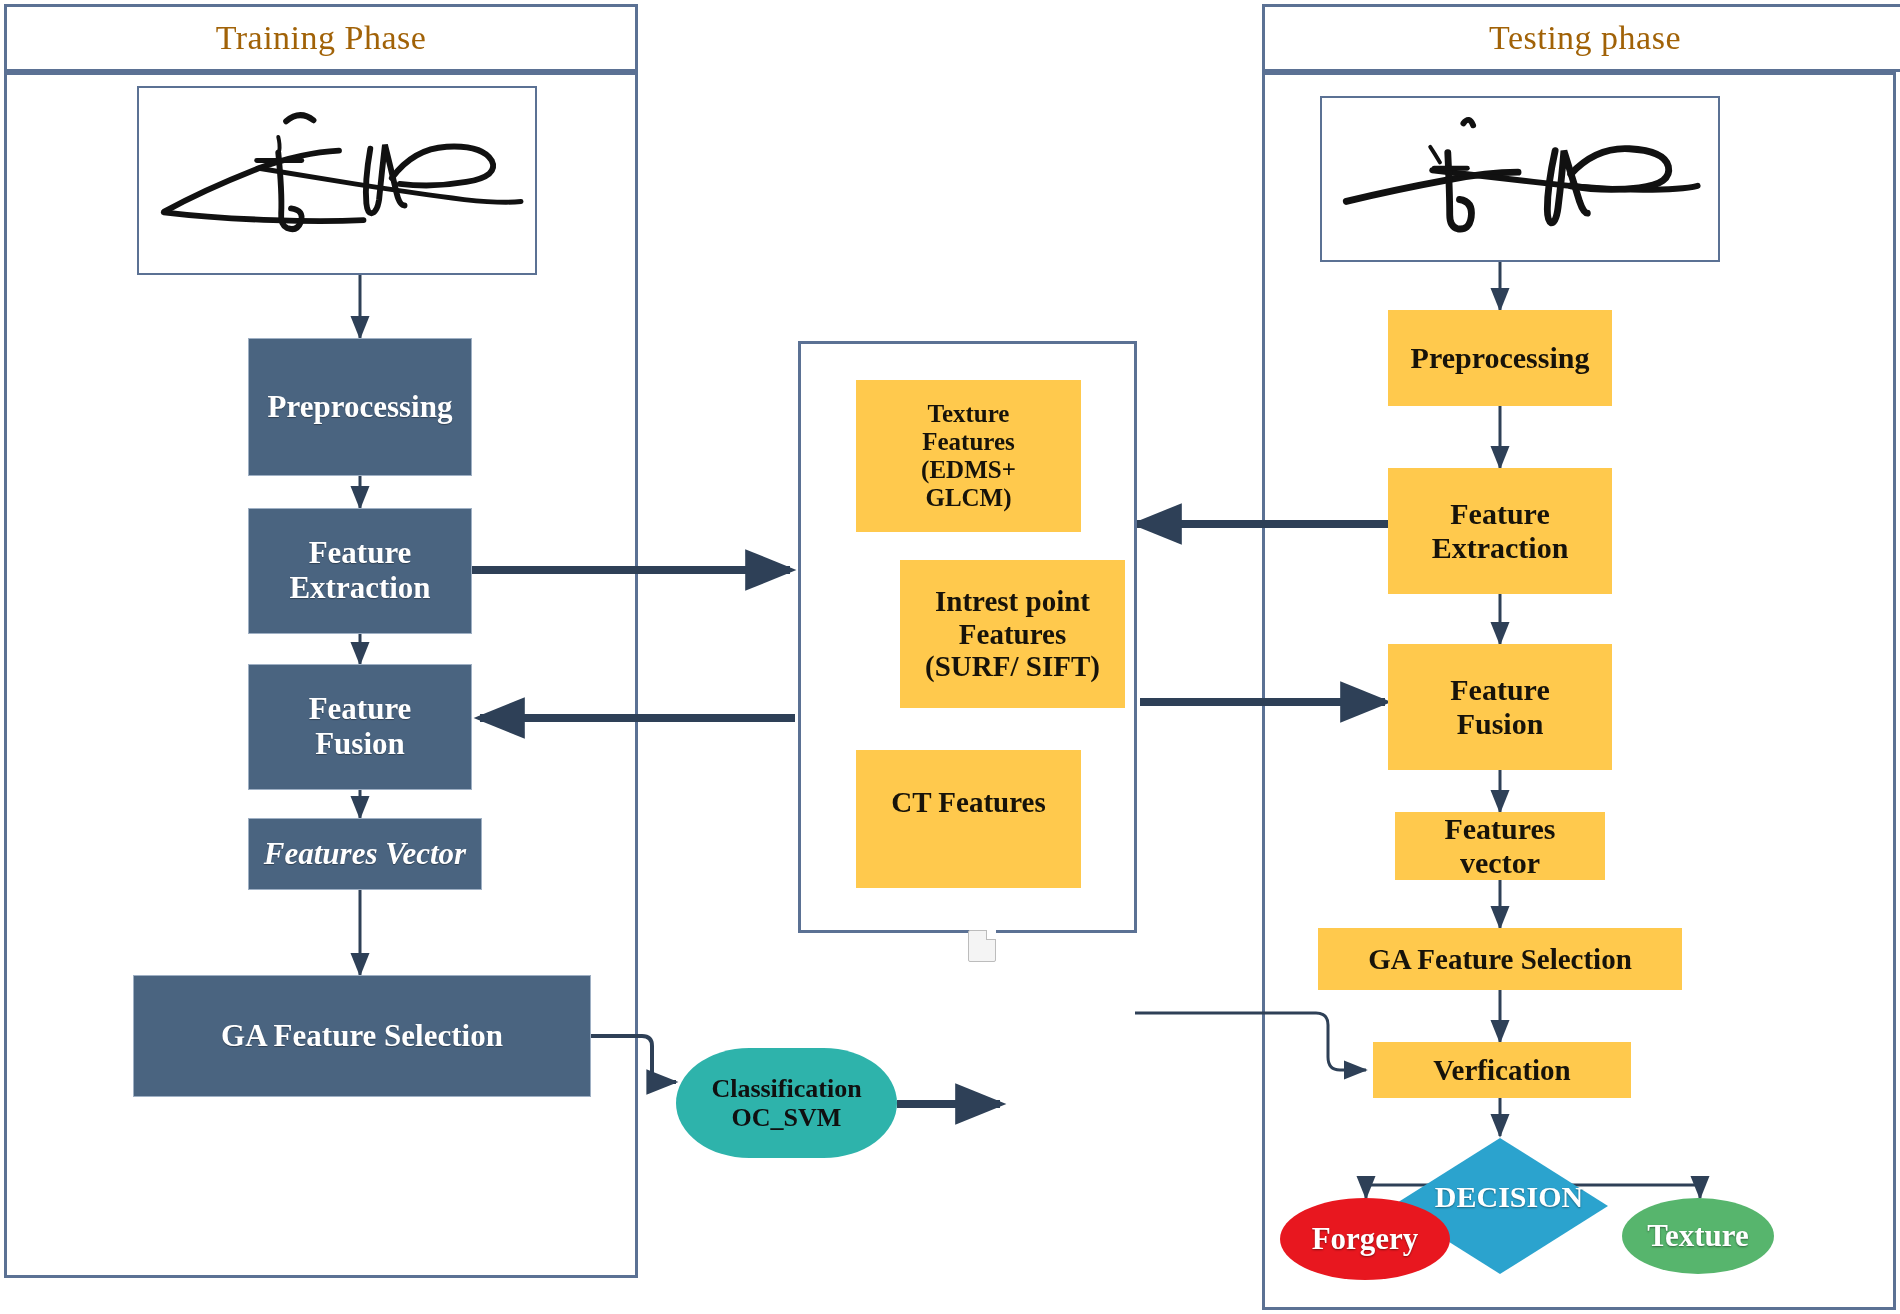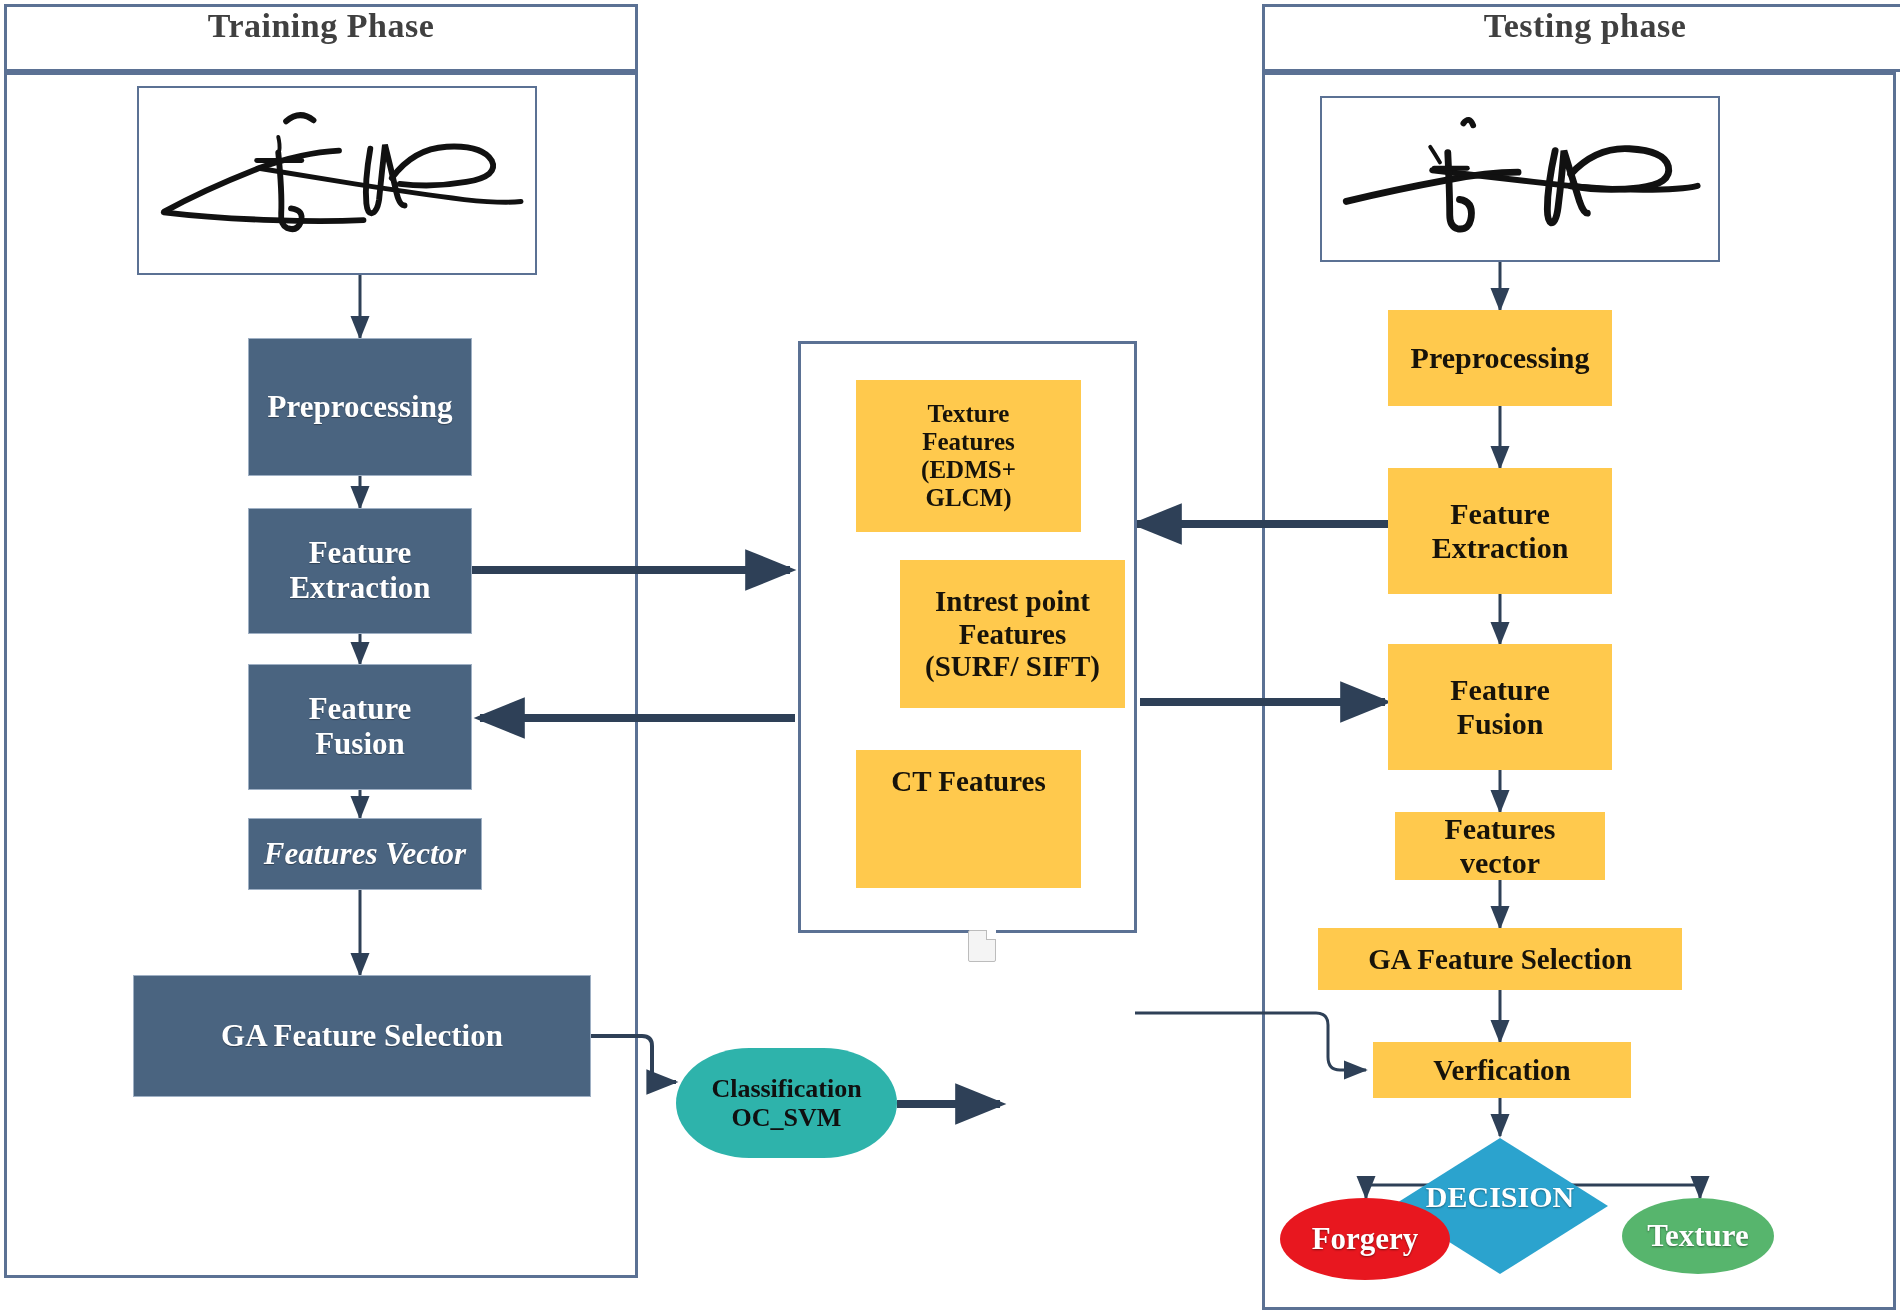--- a/index.html
+++ b/index.html
@@ -2,22 +2,22 @@
 <html><head>
 <meta charset="utf-8">
 <title>Signature Verification Framework</title>
 <style>
   html,body{margin:0;padding:0;background:#ffffff;}
   body{font-family:"Liberation Serif","DejaVu Serif",serif;}
   #stage{position:relative;width:1900px;height:1314px;background:#fff;overflow:hidden;}
 
   .panel{position:absolute;border:3px solid #5b7194;background:#fff;box-sizing:border-box;}
   .panel-title{position:absolute;box-sizing:border-box;border:3px solid #5b7194;
-      background:#fff;display:flex;align-items:flex-start;justify-content:center;
-      font-size:34px;font-weight:700;color:#404040;letter-spacing:.5px;}
+      background:#fff;display:flex;align-items:center;justify-content:center;
+      font-size:34px;font-weight:400;color:#a16207;letter-spacing:.5px;}
 
   .node{position:absolute;box-sizing:border-box;display:flex;align-items:center;
         justify-content:center;text-align:center;line-height:1.12;}
   .blue{background:#4a6480;color:#ffffff;border:1px solid #9fb0c4;
         font-weight:700;font-size:31px;text-shadow:0 1px 1px rgba(0,0,0,.35);}
   .yellow{background:#ffc94d;color:#17130a;font-weight:700;font-size:30px;}
   .imgbox{background:#ffffff;border:2px solid #5b7194;}
 
   .teal{background:#2eb3ab;color:#101010;font-weight:700;font-size:26px;
         border-radius:80px/60px;}
@@ -146,21 +146,21 @@
     <span>(EDMS+</span>
     <span>GLCM)</span>
   </div>
 
   <div class="node yellow" style="left:900px;top:560px;width:225px;height:148px;flex-direction:column;font-size:29px;">
     <span>Intrest point</span>
     <span>Features</span>
     <span>(SURF/ SIFT)</span>
   </div>
 
-  <div class="node yellow" style="left:856px;top:750px;width:225px;height:138px;align-items:flex-start;padding-top:15px;font-size:29px;">
+  <div class="node yellow" style="left:856px;top:750px;width:225px;height:138px;align-items:flex-start;padding-top:36px;font-size:29px;">
     <span>CT Features</span>
   </div>
 
   <div class="node teal" style="left:676px;top:1048px;width:221px;height:110px;flex-direction:column;">
     <span>Classification</span>
     <span>OC_SVM</span>
   </div>
 
 
   <div class="node imgbox" style="left:1320px;top:96px;width:400px;height:166px;">
@@ -202,21 +202,21 @@
   </div>
 
   <div class="node yellow" style="left:1373px;top:1042px;width:258px;height:56px;font-size:29px;">
     <span>Verfication</span>
   </div>
 
   <div class="decision" style="left:1390px;top:1136px;width:220px;height:140px;">
     <svg viewBox="0 0 220 140" width="220" height="140">
       <polygon points="110,2 218,70 110,138 2,70" fill="#2ba3ce"></polygon>
     </svg>
-    <div style="position:absolute;left:0;top:44px;width:220px;text-align:center;color:#fff;
+    <div style="position:absolute;left:9px;top:44px;width:220px;text-align:center;color:#fff;
                 font-weight:700;font-size:30px;text-shadow:0 1px 2px rgba(0,0,0,.4);">DECISION</div>
   </div>
 
   <div class="ellipse red-e" style="left:1280px;top:1198px;width:170px;height:82px;">
     <span>Forgery</span>
   </div>
 
   <div class="ellipse green-e" style="left:1622px;top:1198px;width:152px;height:76px;">
     <span>Texture</span>
   </div>

